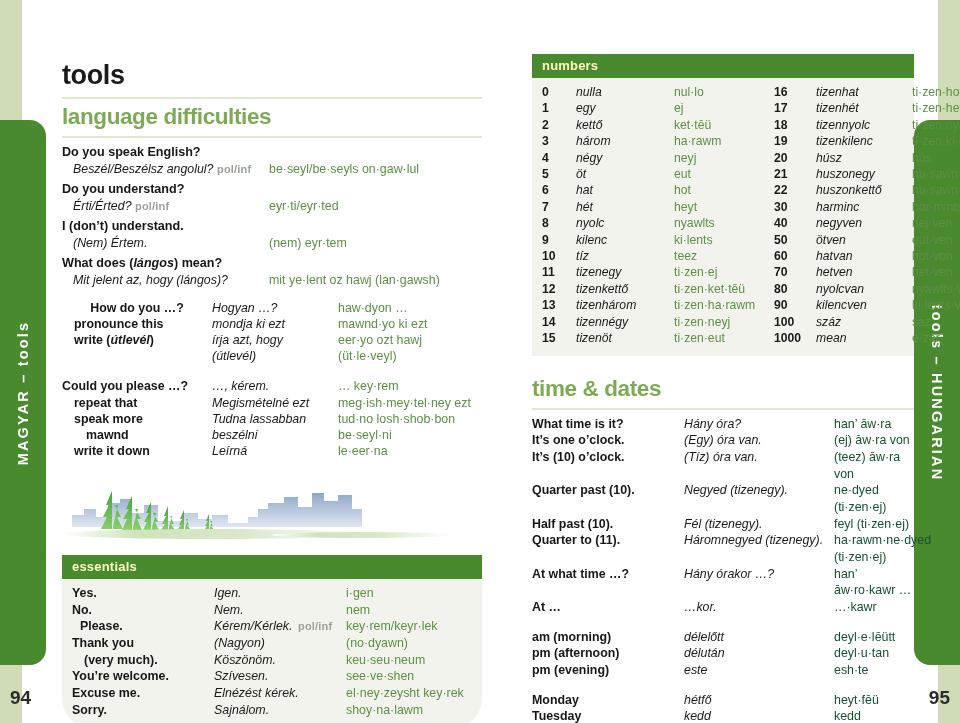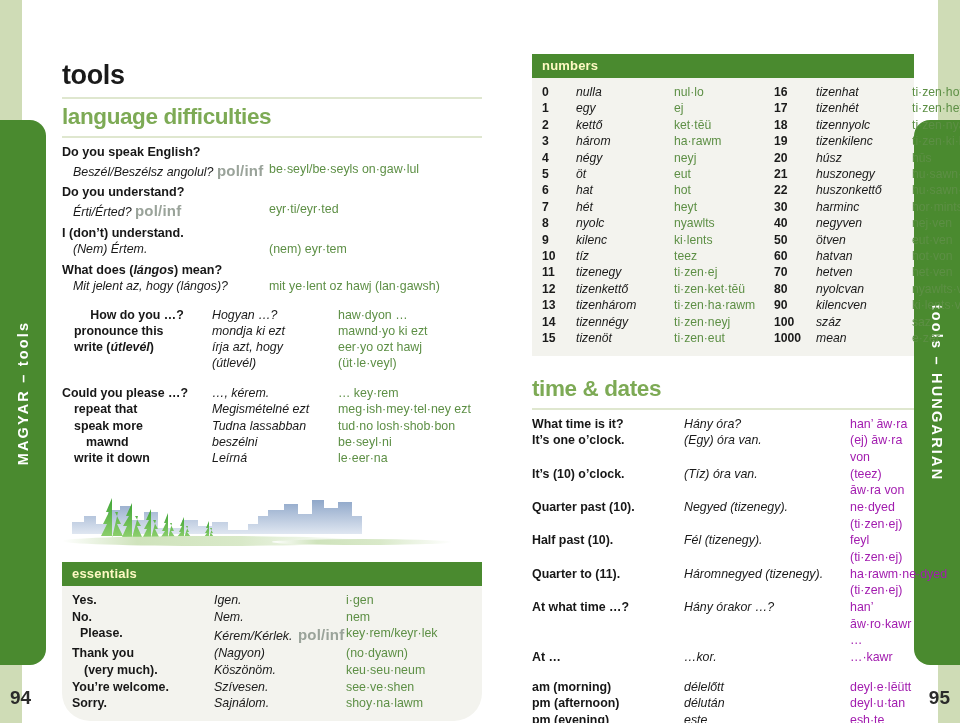--- a/index.html
+++ b/index.html
@@ -61,21 +61,21 @@
   .title-section {
     font-size:22.5px; font-weight:bold; color:#7daa55;
     letter-spacing:-0.4px; margin:0;
   }
   .title-section.big { font-size:22.5px; }
 
   
   .phrase-group { margin-top:2px; }
   .row { display:flex; line-height:1.30; font-size:12.4px; }
   .hu      { font-style:italic; color:#1a1a1a; }
-  .polinf  { font-size:15px; font-weight:bold; color:#9aa39a; font-style:normal; letter-spacing:.2px; }
+  .polinf  { font-size:11px; font-weight:bold; color:#9aa39a; font-style:normal; letter-spacing:.2px; }
 
   
   .t3 .k { width:150px; flex:none; font-weight:bold; color:#171717; }
   .t3 .m { width:126px; flex:none; font-style:italic; }
   .t3 .p { flex:1; color:#5d8f45; }
 
   
   .stack-en  { font-weight:bold; font-size:12.6px; color:#171717; line-height:1.32; }
   .stack-sub { display:flex; line-height:1.32; font-size:12.4px; padding-left:11px; }
   .stack-sub .lhs { width:196px; flex:none; font-style:italic; }
@@ -103,21 +103,21 @@
   .nrow .w  { width:98px;  flex:none; font-style:italic; }
   .nrow .pn { width:100px; flex:none; color:#5d8f45; }
   .nrow .n2 { width:42px;  flex:none; font-weight:bold; }
   .nrow .w2 { width:96px;  flex:none; font-style:italic; }
   .nrow .p2 { flex:1; color:#5d8f45; }
 
   
   .trow { display:flex; font-size:12.4px; line-height:1.345; }
   .trow .k { width:152px; flex:none; font-weight:bold; color:#171717; }
   .trow .m { width:150px; flex:none; font-style:italic; }
-  .trow .p { flex:1; color:#a21caf;margin-left:16px; }
+  .trow .p { flex:1; color:#14532d; }
 
   
   .illus { margin-top:10px; height:78px; position:relative; }
 </style>
 </head>
 <body>
 
 <div id="page">
 
   <div class="edge-band left"></div>
@@ -280,20 +280,25 @@
             <div class="k" style="padding-left: 12px;">(very much).</div>
             <div class="m"><span class="hu">Köszönöm.</span></div>
             <div class="p">keu·seu·neum</div>
           </div>
           <div class="prow">
             <div class="k" style="padding-left: 0px;">You’re welcome.</div>
             <div class="m"><span class="hu">Szívesen.</span></div>
             <div class="p">see·ve·shen</div>
           </div>
           <div class="prow">
+            <div class="k" style="padding-left: 0px;">Excuse me.</div>
+            <div class="m"><span class="hu">Elnézést kérek.</span></div>
+            <div class="p">el·ney·zeysht key·rek</div>
+          </div>
+          <div class="prow">
             <div class="k" style="padding-left: 0px;">Sorry.</div>
             <div class="m"><span class="hu">Sajnálom.</span></div>
             <div class="p">shoy·na·lawm</div>
           </div>
         </div>
     </div>
   </div>
 
   <div class="col col-right" style="top:50px;">
 

